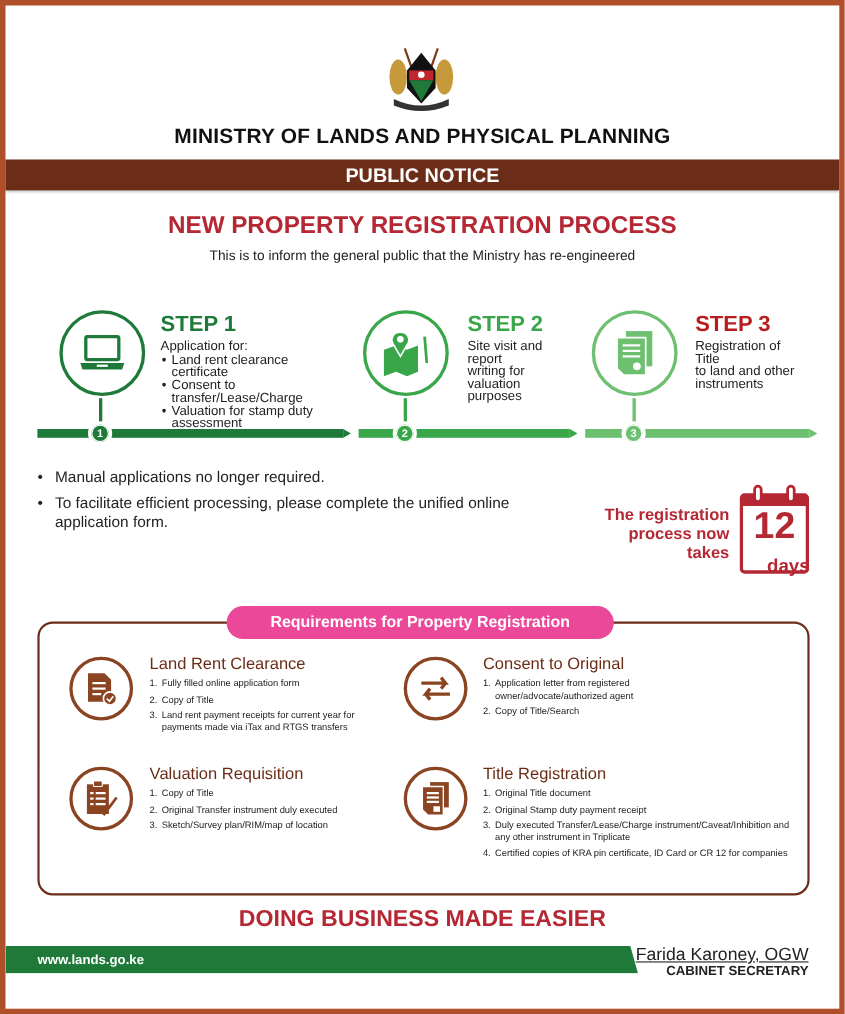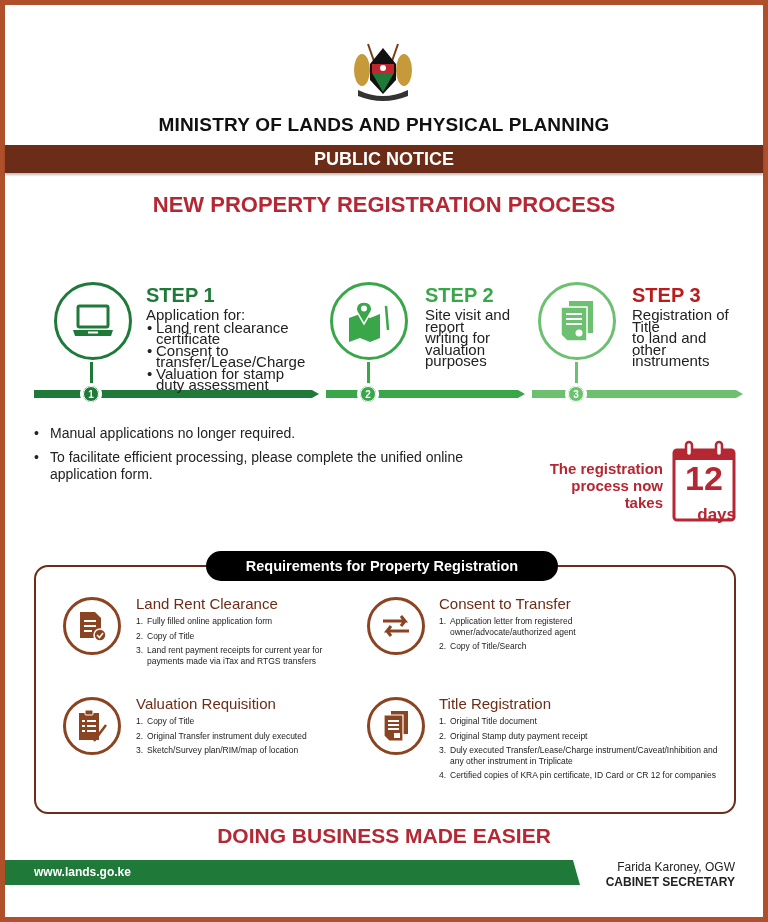--- a/index.html
+++ b/index.html
@@ -19,49 +19,49 @@
   .intro { position: absolute; left: 0; right: 0; top: 224px; text-align: center; font-size: 12.5px; line-height: 16px; color: #222; }
 
   
   .step-circle { position: absolute; width: 78px; height: 78px; border-radius: 50%; border: 3px solid; background: #fff; display: flex; align-items: center; justify-content: center; }
   .step-stem { position: absolute; width: 3px; }
   .step-node { position: absolute; width: 22px; height: 22px; border-radius: 50%; border: 3px solid #fff; color: #fff; font-weight: bold; font-size: 11px; display: flex; align-items: center; justify-content: center; z-index: 3; }
   .step-node span { width: 16px; height: 16px; border-radius: 50%; border: 1.5px solid #fff; display: flex; align-items: center; justify-content: center; font-size: 10px; }
   .arrow-bar { position: absolute; height: 8px; top: 390px; }
   .arrow-bar::after { content: ""; position: absolute; right: -7px; top: 0; border-left: 7px solid; border-left-color: inherit; border-top: 4px solid transparent; border-bottom: 4px solid transparent; }
   .step-heading { position: absolute; font-size: 20px; font-weight: bold; }
-  .step-text { position: absolute; font-size: 15px; line-height: 11.5px; color: #222; }
+  .step-text { position: absolute; font-size: 12px; line-height: 11.5px; color: #222; }
   .step-text ul { list-style: none; margin-top: 1px; }
   .step-text li { padding-left: 10px; position: relative; }
   .step-text li::before { content: "•"; position: absolute; left: 1px; }
 
   
   .bullets { position: absolute; left: 34px; top: 425px; width: 450px; font-size: 14px; line-height: 17.5px; color: #222; }
   .bullets li { list-style: none; position: relative; padding-left: 16px; margin-bottom: 6px; }
   .bullets li::before { content: "•"; position: absolute; left: 0; }
   .bullets .link { color: #b52733; font-weight: bold; }
 
   .takes { position: absolute; left: 535px; top: 460px; width: 128px; text-align: right; font-size: 15px; line-height: 17px; font-weight: bold; color: #b52733; }
   .calendar { position: absolute; left: 672px; top: 440px; width: 64px; height: 82px; }
 
   
   .req-box { position: absolute; left: 34px; top: 565px; width: 702px; height: 249px; border: 2px solid #6b2d17; border-radius: 14px; }
-  .req-tab { position: absolute; left: 206px; top: 551px; width: 352px; height: 30px; background: #000000; color: #fff; border-radius: 15px; text-align: center; font-weight: bold; font-size: 14.5px; line-height: 30px; z-index: 2; }
+  .req-tab { position: absolute; left: 206px; top: 551px; width: 352px; height: 30px; background: #ec4899; color: #fff; border-radius: 15px; text-align: center; font-weight: bold; font-size: 14.5px; line-height: 30px; z-index: 2; }
 
   .req-icon { position: absolute; width: 58px; height: 58px; border-radius: 50%; border: 3px solid #8b4422; background: #fff; display: flex; align-items: center; justify-content: center; }
   .req-title { position: absolute; font-size: 15px; font-weight: normal; color: #6b2d17; }
   .req-list { position: absolute; font-size: 8.5px; line-height: 10.5px; color: #222; }
   .req-list li { list-style: none; position: relative; padding-left: 11px; margin-bottom: 4px; }
   .req-list li .n { position: absolute; left: 0; }
 
   .doing { position: absolute; left: 0; right: 0; top: 824px; text-align: center; font-size: 21px; font-weight: bold; color: #b52733; }
 
   .footer-band { position: absolute; left: 5px; top: 860px; width: 575px; height: 25px; background: #1f7a3a; clip-path: polygon(0 0, 568px 0, 575px 25px, 0 25px); }
   .footer-url { position: absolute; left: 34px; top: 865px; color: #fff; font-size: 12px; font-weight: bold; }
-  .sign-name { position: absolute; right: 33px; top: 860px; font-size: 12px; color: #222; text-align: left; }
+  .sign-name { position: absolute; right: 33px; top: 860px; font-size: 16px; color: #222; text-align: left; text-decoration: underline; }
   .sign-role { position: absolute; right: 33px; top: 875px; font-size: 12px; font-weight: bold; color: #222; text-align: right; }
 </style>
 </head>
 <body>
 
 <div class="frame"></div>
 
 <svg class="crest" viewBox="0 0 70 64">
   <line x1="20" y1="4" x2="34" y2="44" stroke="#7a3a1a" stroke-width="2"></line>
   <line x1="50" y1="4" x2="36" y2="44" stroke="#7a3a1a" stroke-width="2"></line>
@@ -72,20 +72,21 @@
   <path d="M24 33 L46 33 L35 52 Z" fill="#1f7a3a"></path>
   <circle cx="35" cy="28" r="3" fill="#fff"></circle>
   <path d="M10 50 Q35 62 60 50 L60 56 Q35 66 10 56 Z" fill="#333"></path>
 </svg>
 
 <div class="ministry">MINISTRY OF LANDS AND PHYSICAL PLANNING</div>
 <div class="notice-bar">PUBLIC NOTICE</div>
 
 <div class="title">NEW PROPERTY REGISTRATION PROCESS</div>
 <div class="intro">
+  <div>This is to inform the general public that the Ministry has re-engineered</div>
 </div>
 
 <div class="arrow-bar" style="left:34px;width:278px;background:#1f7a3a;border-color:#1f7a3a;"></div>
 <div class="arrow-bar" style="left:326px;width:192px;background:#3aa64a;border-color:#3aa64a;"></div>
 <div class="arrow-bar" style="left:532px;width:204px;background:#6cc070;border-color:#6cc070;"></div>
 
 <div class="step-circle" style="left:54px;top:282px;border-color:#1f7a3a;">
   <svg width="44" height="36" viewBox="0 0 44 36">
     <rect x="7" y="3" width="30" height="21" rx="1.5" fill="none" stroke="#1f7a3a" stroke-width="3"></rect>
     <path d="M2 27 L42 27 L40 33 L4 33 Z" fill="#1f7a3a"></path>
@@ -186,21 +187,21 @@
   <li><span class="n">2.</span><span>Copy of Title</span></li>
   <li><span class="n">3.</span><span>Land rent payment receipts for current year for payments made via iTax and RTGS transfers</span></li>
 </ol>
 
 <div class="req-icon" style="left:367px;top:597px;">
   <svg width="34" height="26" viewBox="0 0 34 26">
     <path d="M4 8 L26 8 L22 3 M26 8 L22 13" stroke="#8b4422" stroke-width="3" fill="none"></path>
     <path d="M30 18 L8 18 L12 13 M8 18 L12 23" stroke="#8b4422" stroke-width="3" fill="none"></path>
   </svg>
 </div>
-<div class="req-title" style="left:439px;top:595px;">Consent to Transfer</div>
+<div class="req-title" style="left:439px;top:595px;">Consent to Original</div>
 <ol class="req-list" style="left:439px;top:616px;width:160px;">
   <li><span class="n">1.</span><span>Application letter from registered owner/advocate/authorized agent</span></li>
   <li><span class="n">2.</span><span>Copy of Title/Search</span></li>
 </ol>
 
 <div class="req-icon" style="left:63px;top:697px;">
   <svg width="32" height="34" viewBox="0 0 32 34">
     <rect x="3" y="4" width="20" height="27" fill="#8b4422"></rect>
     <rect x="9" y="1" width="8" height="5" rx="1" fill="#8b4422" stroke="#fff" stroke-width="1"></rect>
     <rect x="6" y="11" width="3" height="2" fill="#fff"></rect>

